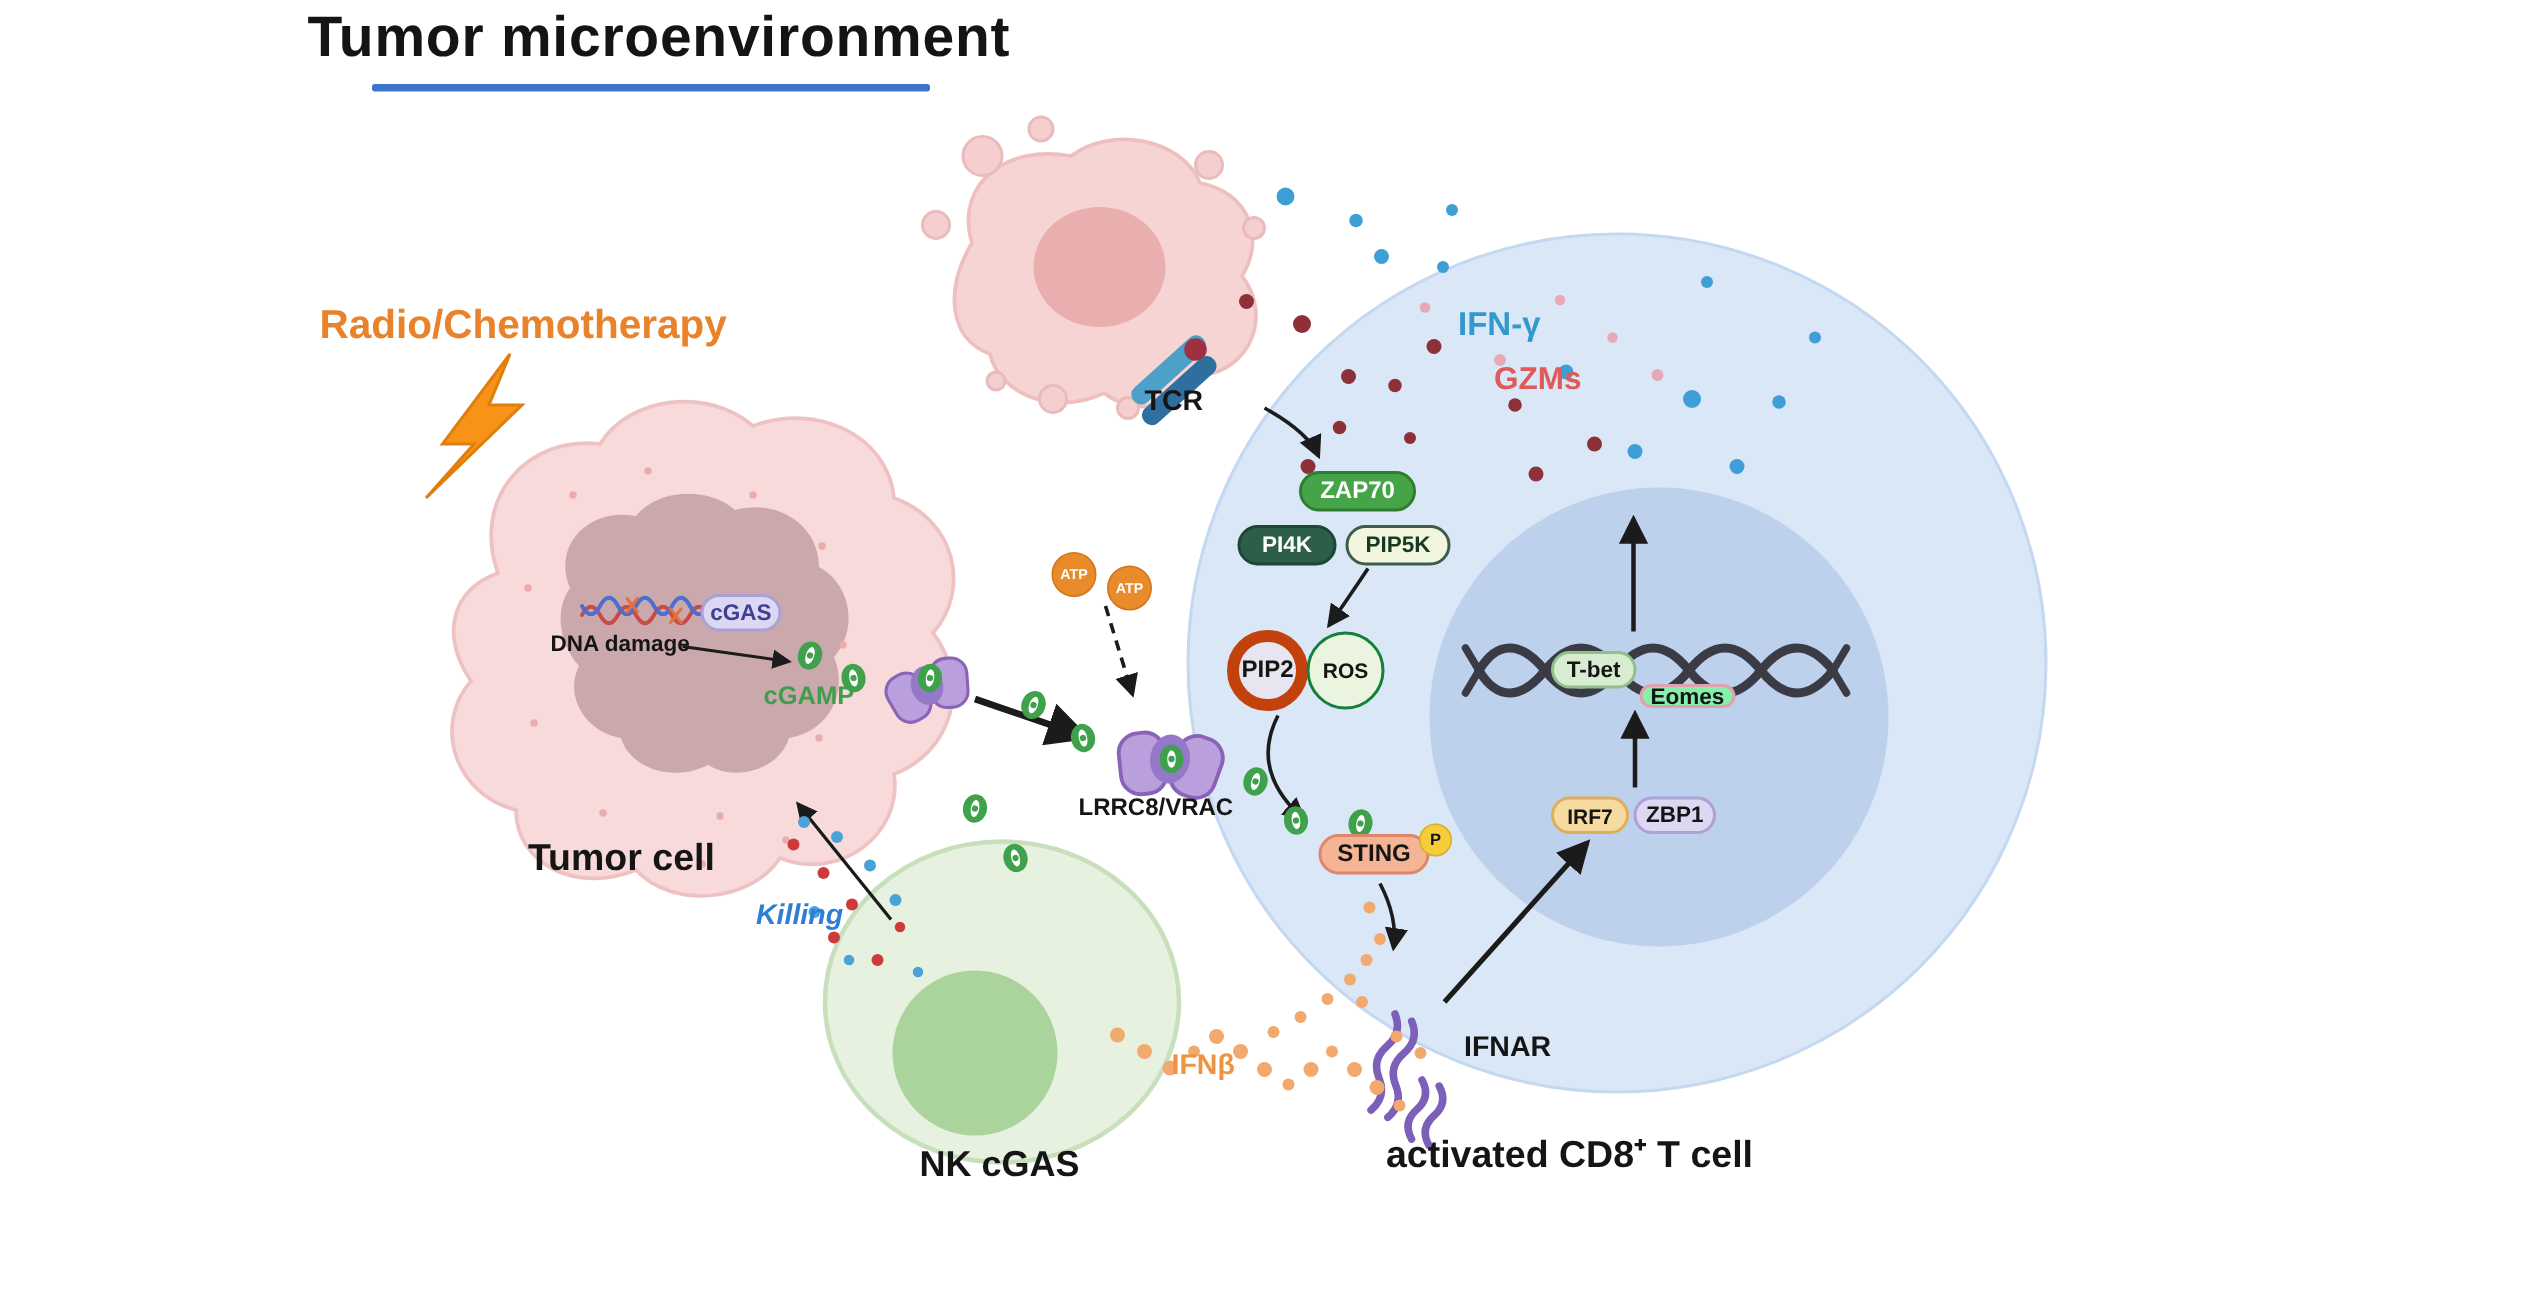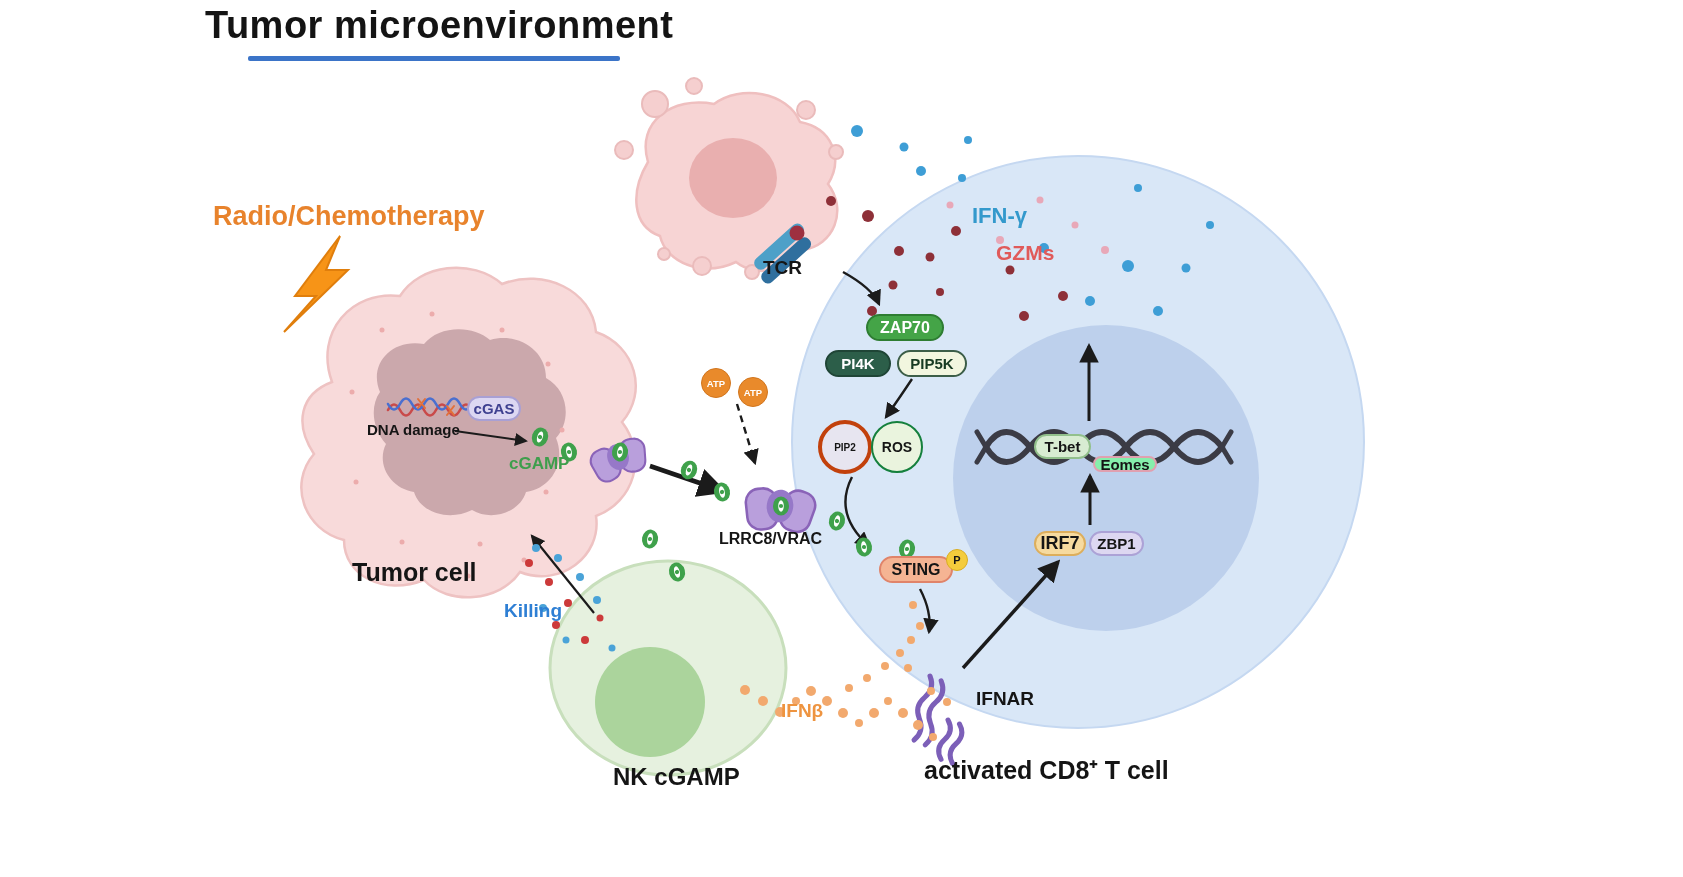--- a/index.html
+++ b/index.html
@@ -234,47 +234,47 @@
   <div class="lbl" style="left:213px; top:202px; font-size:27px; color:#E8832C;">Radio/Chemotherapy</div>
 
   <div class="lbl" style="left:367px; top:422px; font-size:15px;">DNA damage</div>
 
   <div class="pill" style="left:467px; top:396px; width:54px; height:25px; background:#DCD7F2; border:2px solid #A9A0D4; font-size:15px; color:#3E4090;">cGAS</div>
 
   <div class="lbl" style="left:509px; top:455px; font-size:17px; color:#3E9E4C;">cGAMP</div>
 
   <div class="lbl" style="left:352px; top:559px; font-size:25px;">Tumor cell</div>
 
-  <div class="lbl" style="left:504px; top:601px; font-size:19px; color:#2E7FD4;">Killing</div>
-
-  <div class="lbl" style="left:613px; top:764px; font-size:24px;">NK cGAMP</div>
+  <div class="lbl" style="left:504px; top:601px; font-size:19px; color:#2E7FD4;font-style:italic;">Killing</div>
+
+  <div class="lbl" style="left:613px; top:764px; font-size:24px;">NK cGAS</div>
 
   <div class="lbl" style="left:781px; top:701px; font-size:19px; color:#EE9440;">IFNβ</div>
 
   <div class="lbl" style="left:719px; top:530px; font-size:16px;">LRRC8/VRAC</div>
 
   <div class="pill circ" style="left:701px; top:368px; width:30px; height:30px; background:#E98A2B; border:1.5px solid #D1751D; font-size:9.5px; color:#ffffff;">ATP</div>
   <div class="pill circ" style="left:738px; top:377px; width:30px; height:30px; background:#E98A2B; border:1.5px solid #D1751D; font-size:9.5px; color:#ffffff;">ATP</div>
 
   <div class="lbl" style="left:763px; top:258px; font-size:19px;">TCR</div>
 
   <div class="lbl" style="left:972px; top:204px; font-size:22px; color:#3399CC;">IFN-γ</div>
   <div class="lbl" style="left:996px; top:241px; font-size:21px; color:#E05A5A;">GZMs</div>
 
   <div class="pill" style="left:866px; top:314px; width:78px; height:27px; background:#44A447; border:2px solid #2E7D32; font-size:16px; color:#ffffff;text-align:right;">ZAP70</div>
   <div class="pill" style="left:825px; top:350px; width:66px; height:27px; background:#2C5E49; border:2px solid #1F4536; font-size:15px; color:#ffffff;">PI4K</div>
   <div class="pill" style="left:897px; top:350px; width:70px; height:27px; background:#F2F6DF; border:2px solid #3C5E48; font-size:15px; color:#163A22;">PIP5K</div>
 
-  <div class="pill circ" style="left:818px; top:420px; width:54px; height:54px; background:#E7E5F0; border:4px solid #c2410c; font-size:10px;">PIP2</div>
+  <div class="pill circ" style="left:818px; top:420px; width:54px; height:54px; background:#E7E5F0; border:8px solid #c2410c; font-size:16px;">PIP2</div>
   <div class="pill circ" style="left:871px; top:421px; width:52px; height:52px; background:#EAF4DE; border:2px solid #15803d; font-size:14px;">ROS</div>
 
   <div class="pill" style="left:879px; top:556px; width:74px; height:27px; background:#F5B493; border:2px solid #E0846A; font-size:16px;">STING</div>
   <div class="pill circ" style="left:946px; top:549px; width:22px; height:22px; background:#F4CC3C; border:1.5px solid #D9AE24; font-size:11px;">P</div>
 
-  <div class="pill" style="left:1034px; top:531px; width:52px; height:25px; background:#F6DA9F; border:2px solid #DDAE5C; font-size:18px;">IRF7</div>
+  <div class="pill" style="left:1034px; top:531px; width:52px; height:25px; background:#F6DA9F; border:2px solid #DDAE5C; font-size:14px;">IRF7</div>
   <div class="pill" style="left:1089px; top:531px; width:55px; height:25px; background:#DDD7F1; border:2px solid #ACA2D6; font-size:15px;">ZBP1</div>
 
   <div class="pill" style="left:1034px; top:434px; width:57px; height:25px; background:#D8ECD2; border:2px solid #92C08C; font-size:15px;">T-bet</div>
   <div class="pill" style="left:1093px; top:456px; width:64px; height:16px; background:#86efac; border:2px solid #E0A0B0; font-size:15px;">Eomes</div>
 
   <div class="lbl" style="left:976px; top:689px; font-size:19px;">IFNAR</div>
 
   <div class="lbl" style="left:924px; top:757px; font-size:25px;">activated CD8⁺ T cell</div>
 
 </div>

